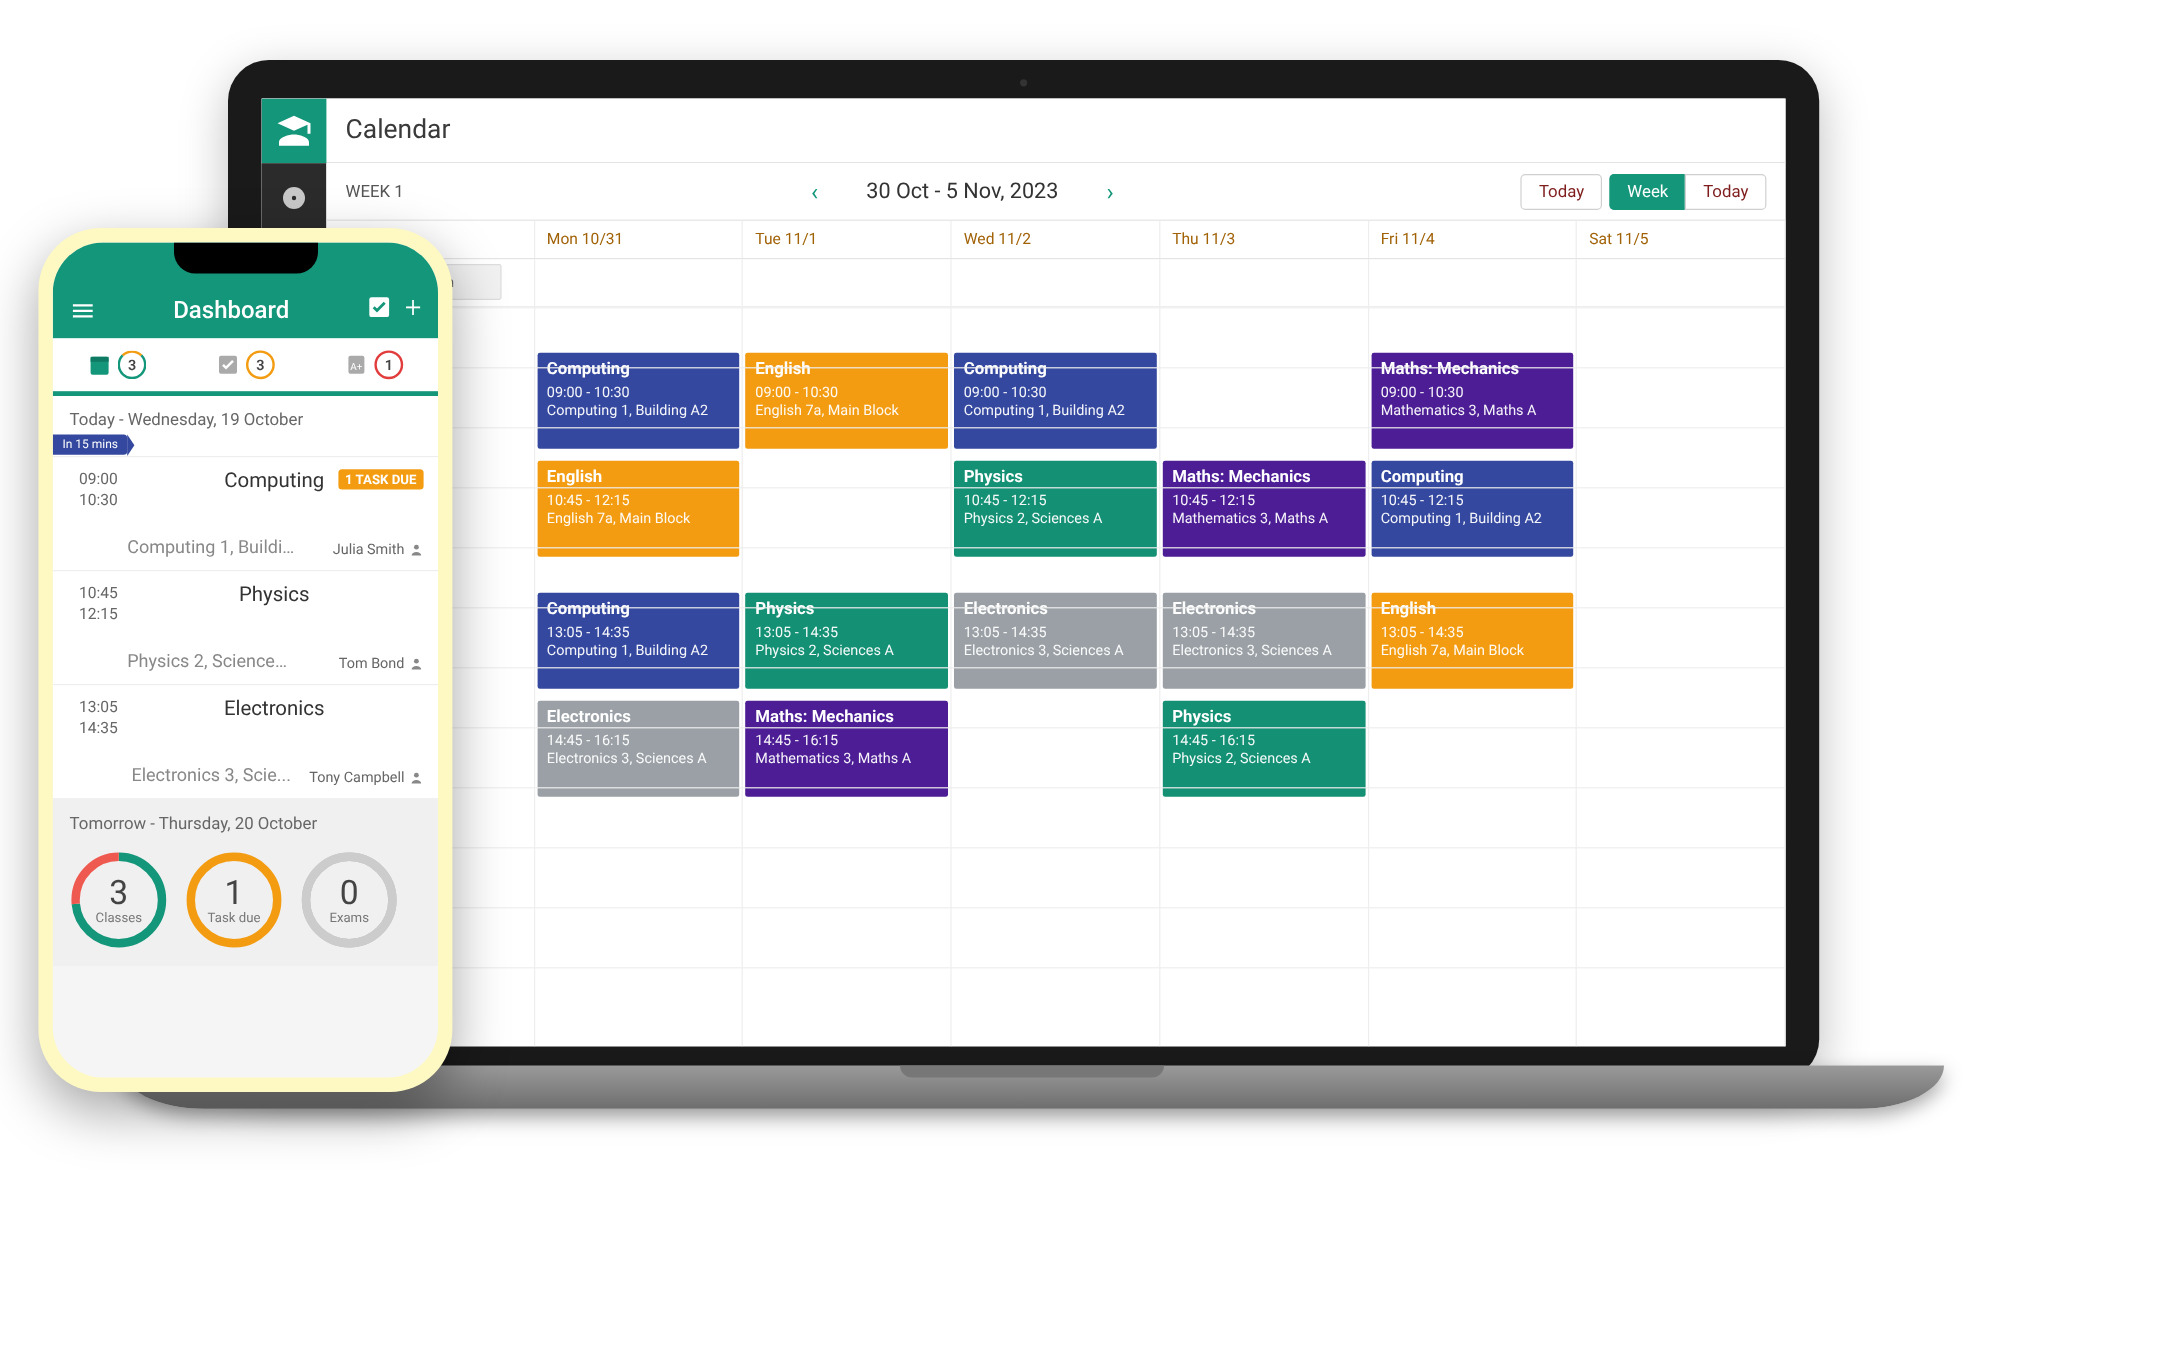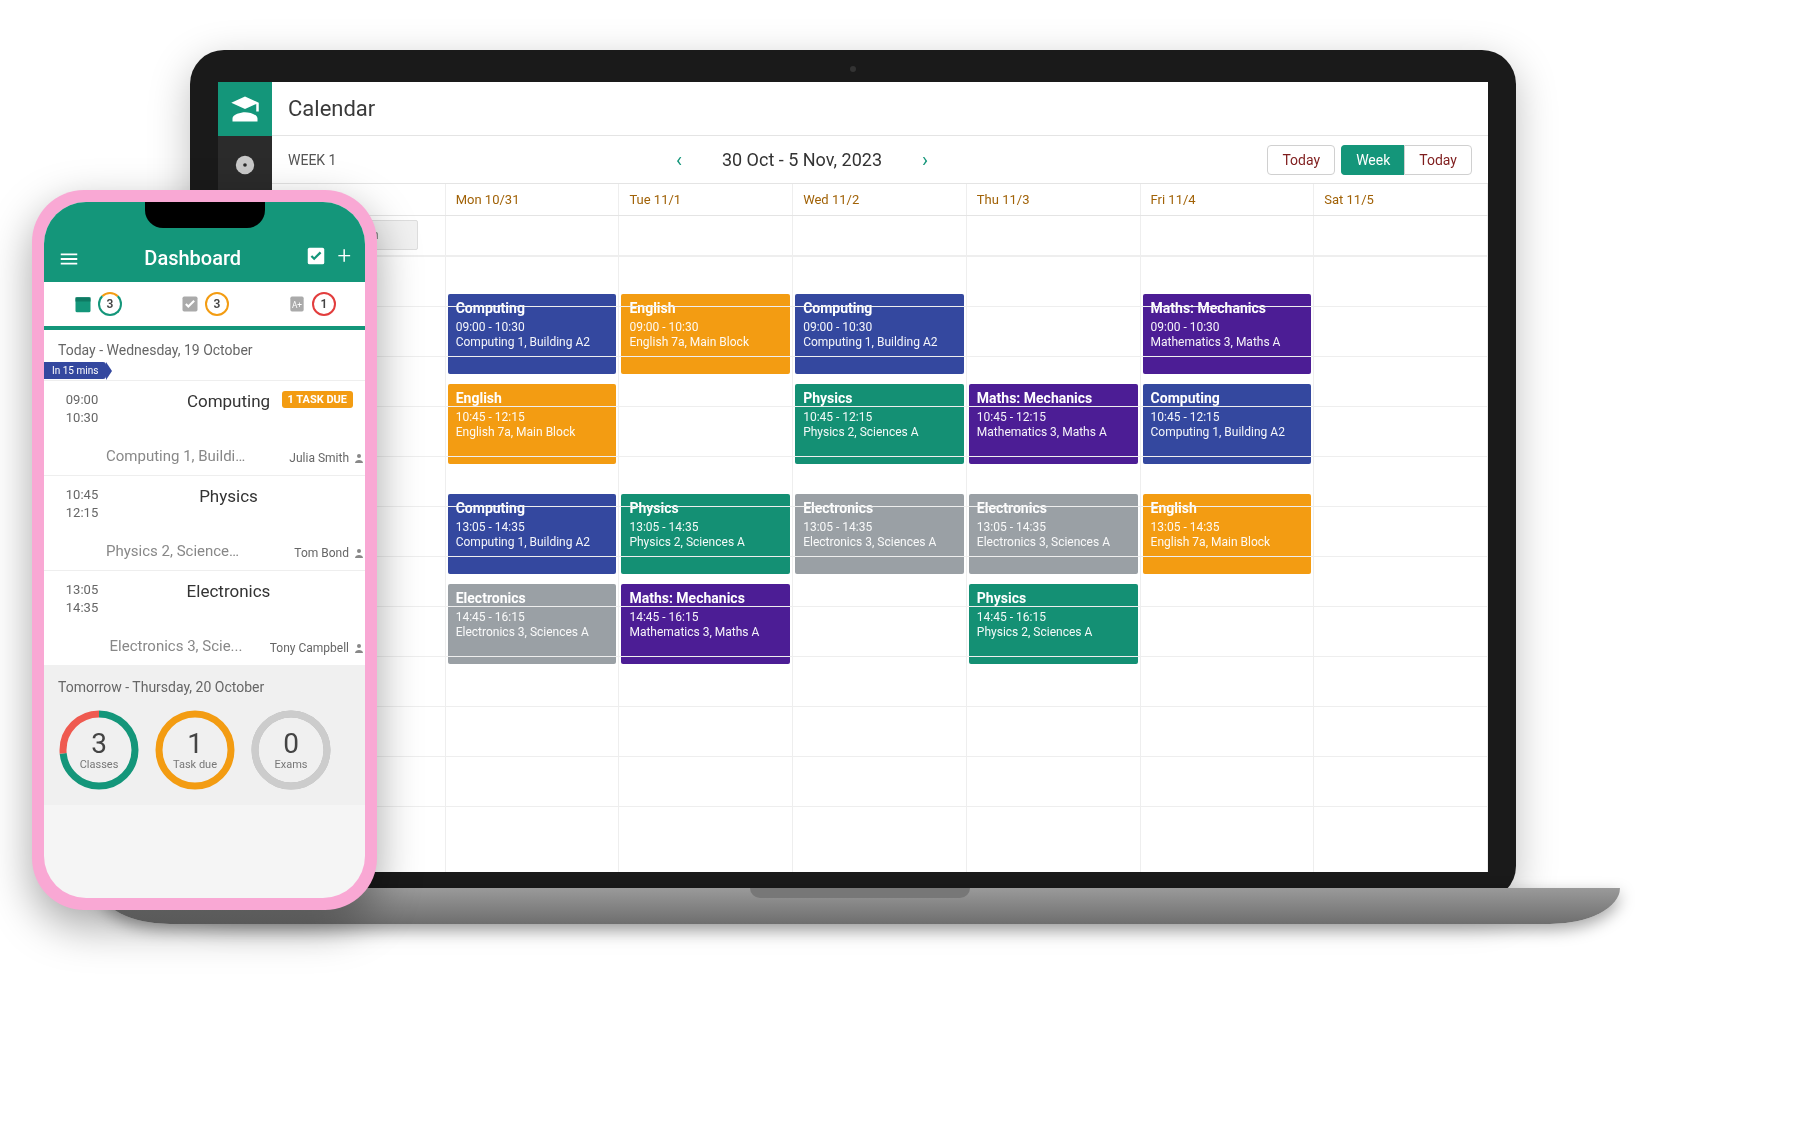--- a/index.html
+++ b/index.html
@@ -74,21 +74,21 @@
 .c-blue { background:#34489f; }
 .c-orange { background:#f39c12; }
 .c-green { background:#149074; }
 .c-red { background:#4c1d95; }
 .c-grey { background:#9aa0a5; }
 
 
 .phone {
   position:absolute; left:32px; top:190px;
   width:345px; height:720px;
-  background:#f9a8d4; border-radius:52px; padding:12px;
+  background:#fef9c3; border-radius:52px; padding:12px;
   box-shadow: 0 16px 44px rgba(0,0,0,0.35);
 }
 .phone-screen { width:100%; height:100%; background:#f5f5f5; border-radius:42px; overflow:hidden; position:relative; }
 .phone-notch { position:absolute; top:0; left:50%; transform:translateX(-50%); width:120px; height:26px; background:#000; border-radius:0 0 18px 18px; z-index:3; }
 
 .mob-header { height:80px; background:#14967a; color:#fff; display:flex; align-items:flex-end; padding:0 14px 12px; justify-content:space-between; }
 .mob-header .title { font-size:20px; font-weight:500; }
 .mob-header .menu-icon, .mob-header .right-icons { display:flex; align-items:center; gap:10px; }
 .mob-header svg { width:22px; height:22px; fill:#fff; }
 .mob-header .plus { font-size:24px; color:#fff; font-weight:300; }
@@ -105,21 +105,21 @@
 .mob-body { background:#fff; }
 .section-head { font-size:14px; color:#666; padding:12px 14px 4px; }
 .chip { position:absolute; left:0; background:#34489f; color:#fff; font-size:10px; padding:3px 8px; border-radius:0 3px 3px 0; }
 .chip::after { content:""; position:absolute; right:-6px; top:0; border-top:9px solid transparent; border-bottom:9px solid transparent; border-left:6px solid #34489f; }
 
 .mob-item { display:flex; align-items:flex-start; padding:10px 14px; border-top:1px solid #eee; position:relative;text-align:center;}
 .mob-item .times { width:48px; font-size:13px; color:#666; line-height:1.4;}
 .mob-item .content { flex:1; }
 .mob-item .subject { font-size:17px; color:#333; }
 .mob-item .loc { font-size:15px; color:#888; white-space:nowrap; overflow:hidden; text-overflow:ellipsis; max-width:140px;margin-top:36px;}
-.mob-item .meta { position:absolute; right:0; bottom:10px; display:flex; align-items:center; gap:4px; font-size:12px; color:#666;}
+.mob-item .meta { position:absolute; right:12px; bottom:10px; display:flex; align-items:center; gap:4px; font-size:12px; color:#666;}
 .mob-item .pill { position:absolute; right:12px; top:10px; background:#f39c12; color:#fff; font-size:11px; font-weight:700; padding:2px 6px; border-radius:3px;}
 .teacher-icon { width:12px;height:12px; }
 
 .mob-tomorrow { background:#f0f0f0; padding:14px; }
 .mob-tomorrow .section-head { padding:0 0 14px 0; }
 .donuts { display:flex; gap:14px; }
 .donut { width:82px; height:82px; border-radius:50%; position:relative; display:flex; flex-direction:column; align-items:center; justify-content:center; }
 .donut .n { font-size:28px; color:#444; line-height:1;}
 .donut .lbl { font-size:11px; color:#777; }
 .donut svg { position:absolute; inset:0; width:82px; height:82px; transform:rotate(-90deg);}

